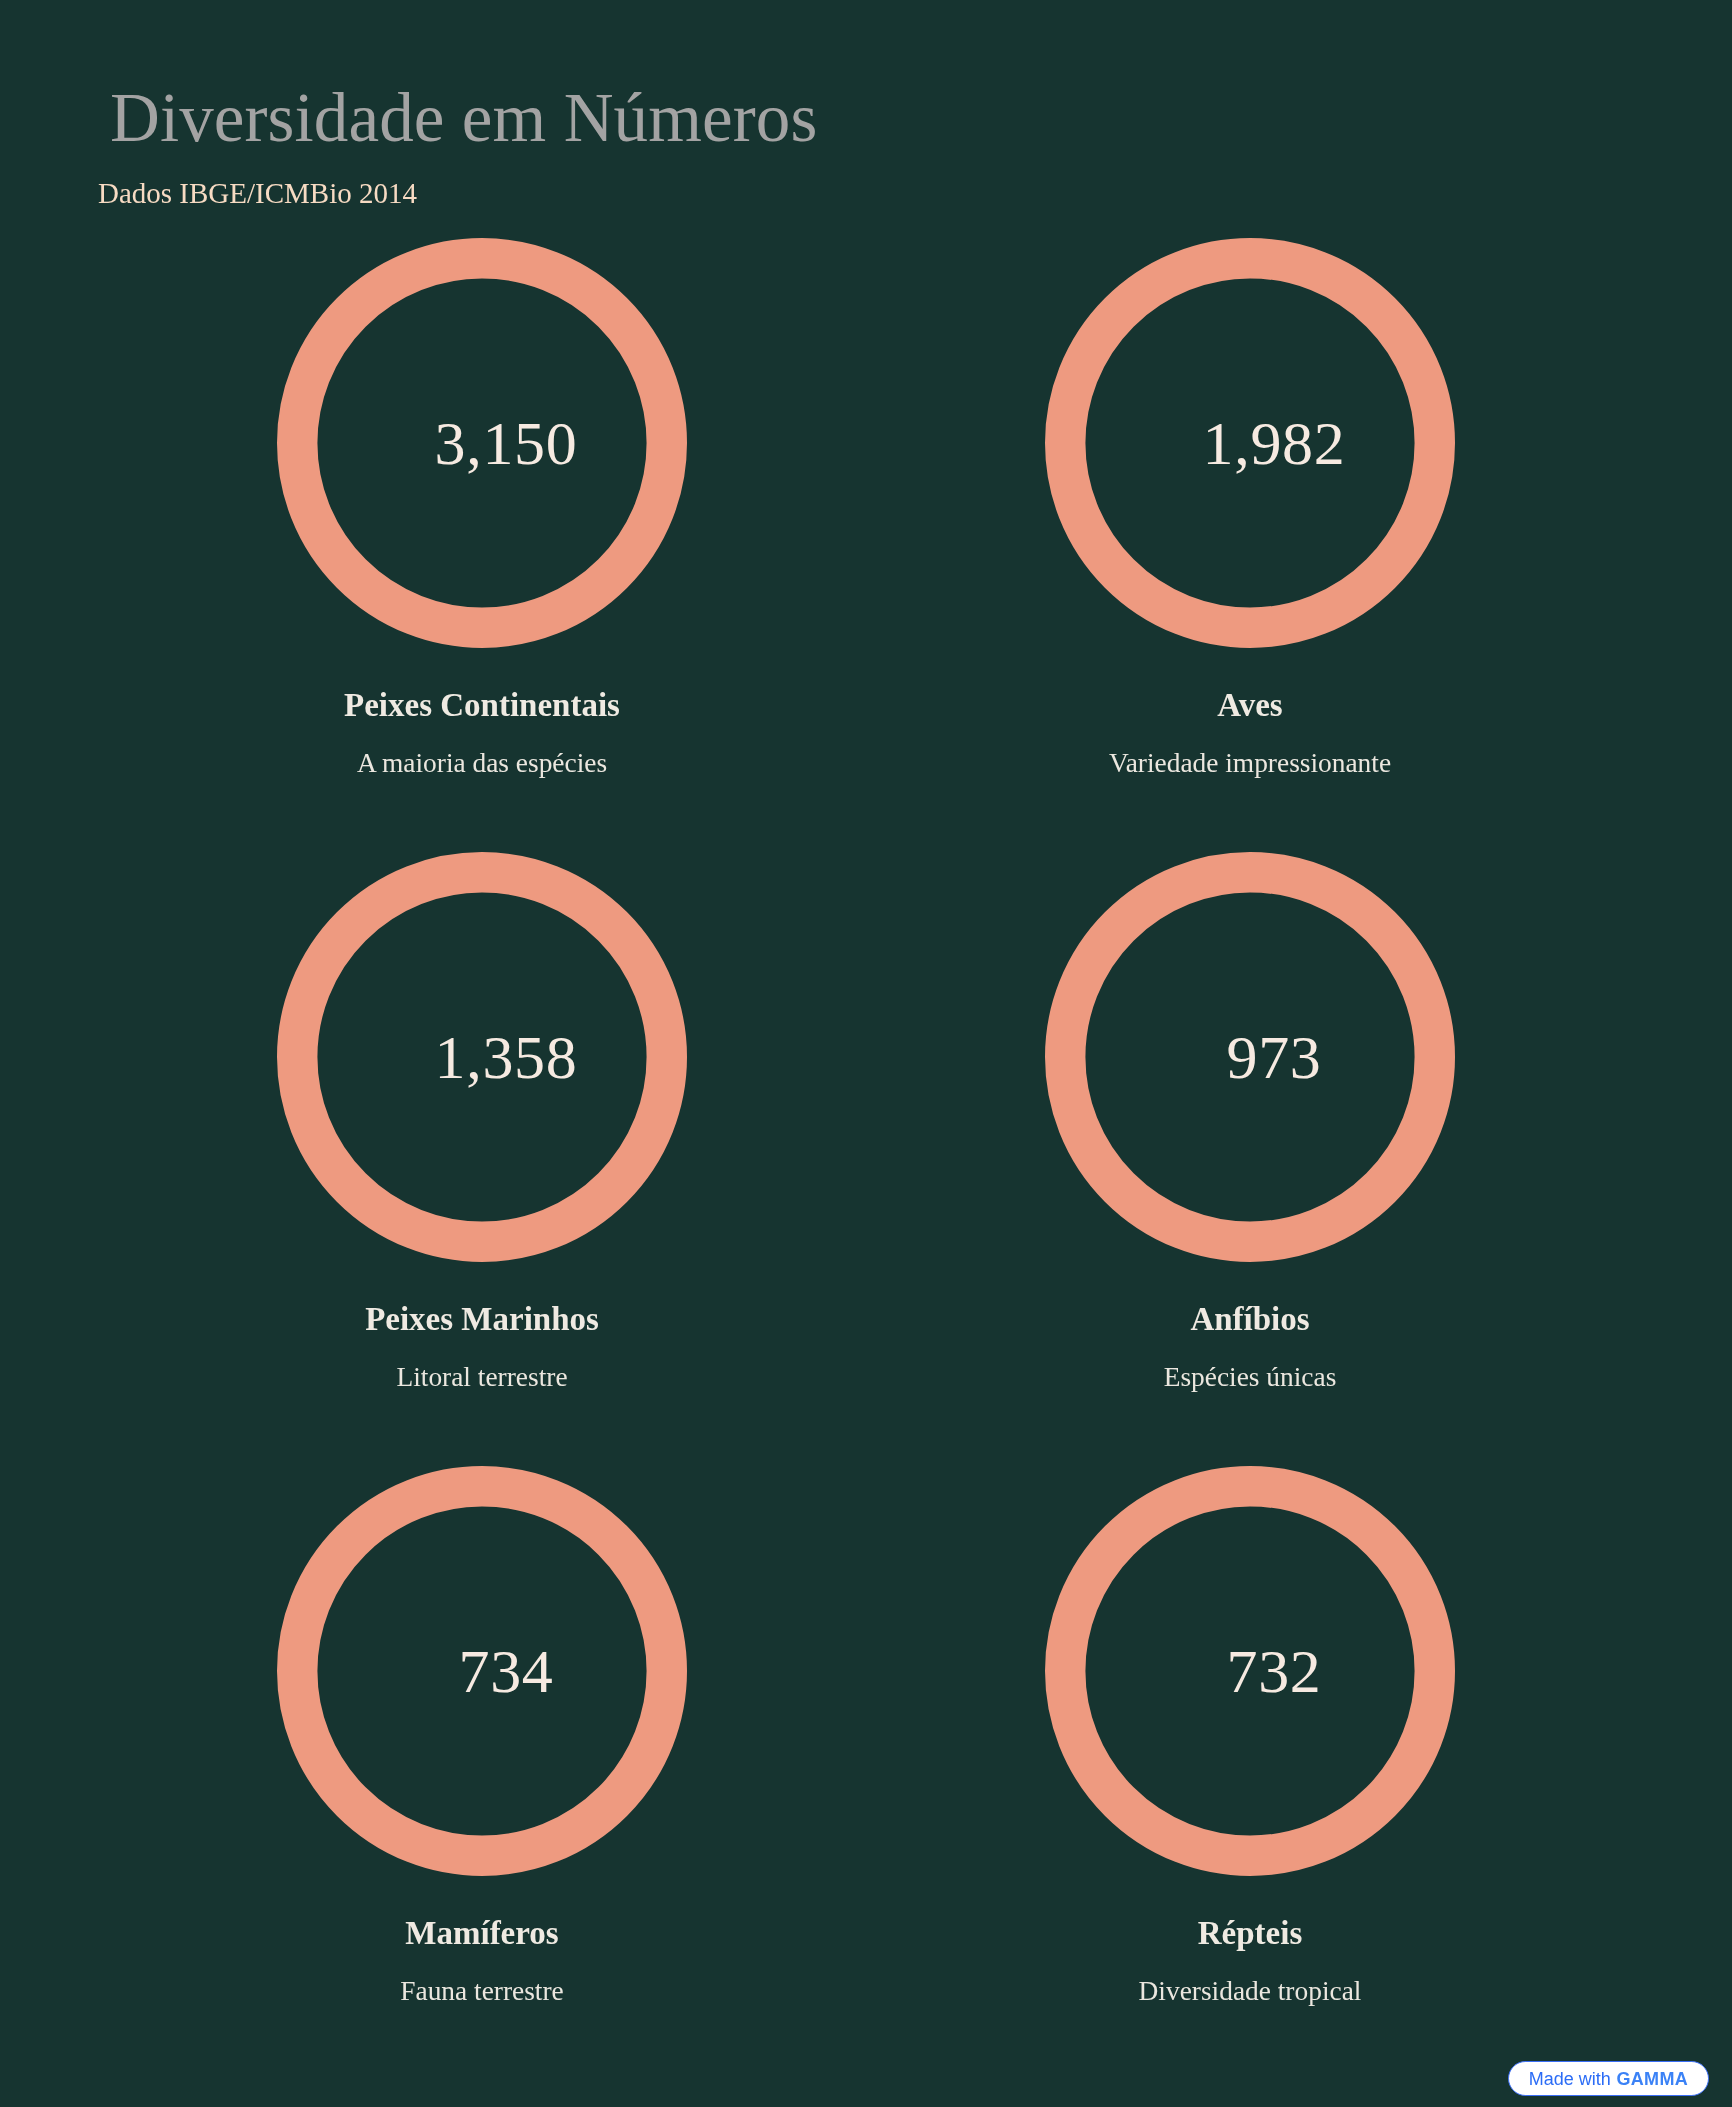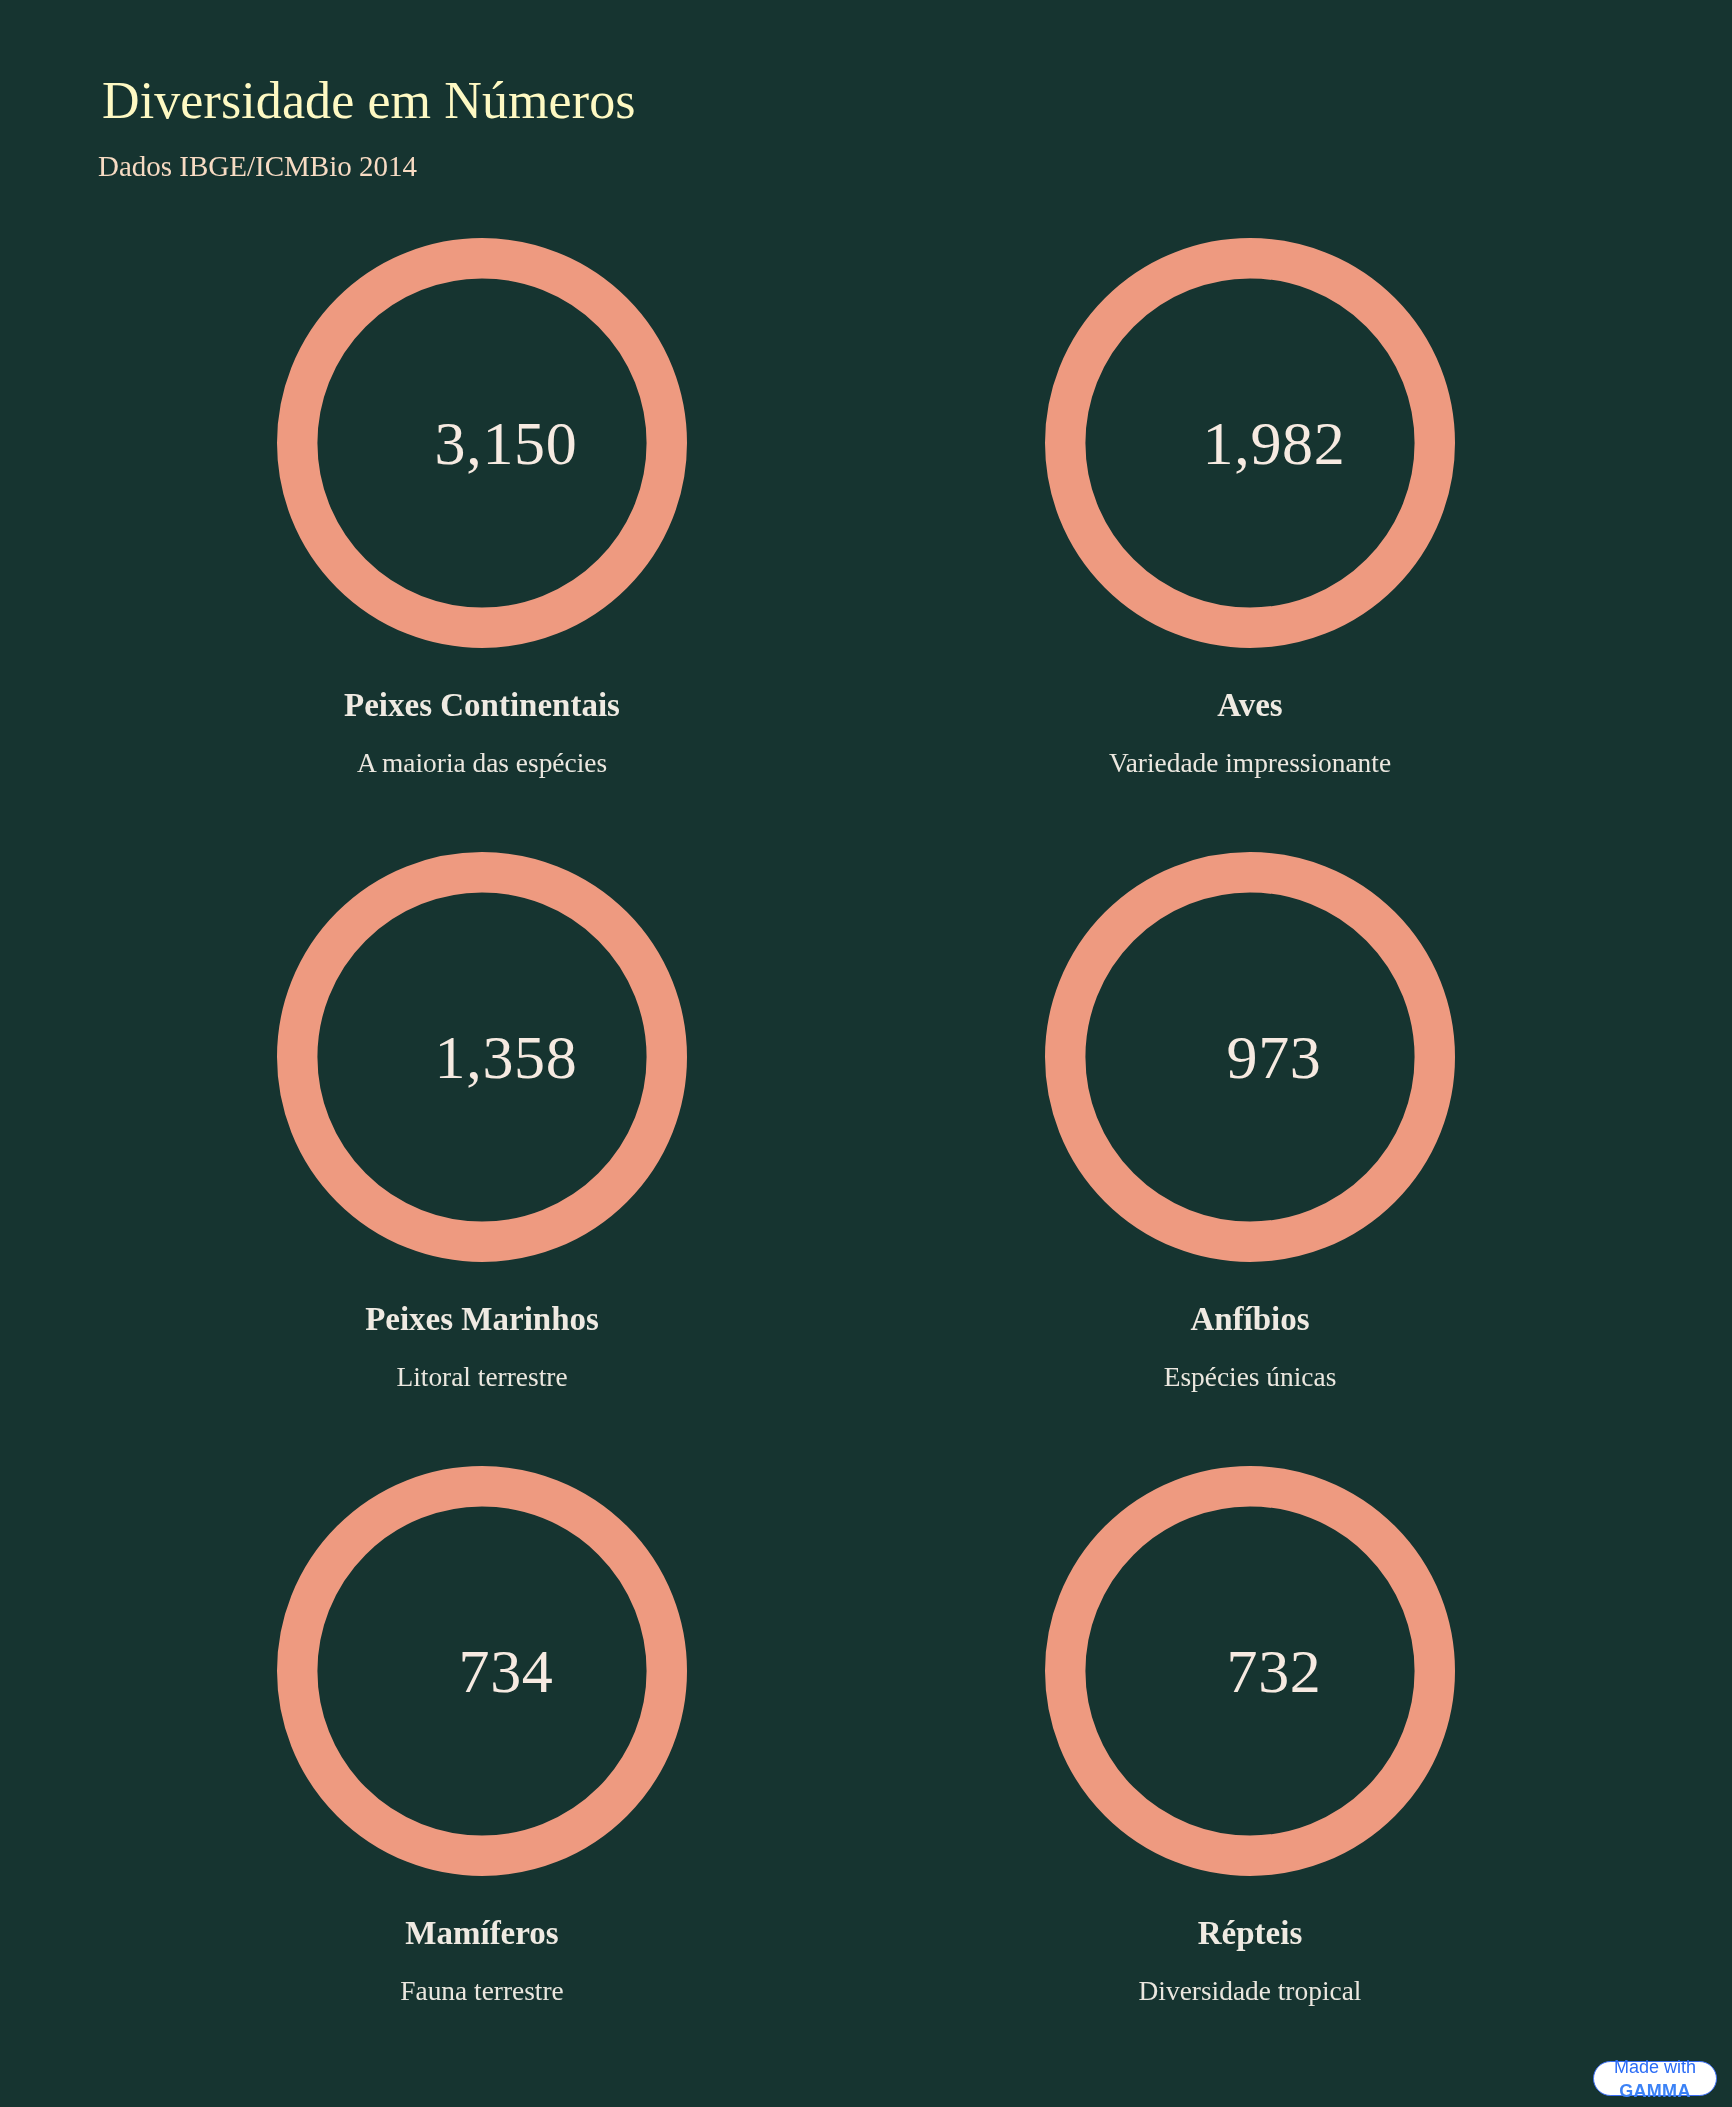--- a/index.html
+++ b/index.html
@@ -26,26 +26,26 @@
 
   
   .header {
     position: absolute;
     left: 98px;
     top: 69px;
     width: 1372px;
   }
   .page-title {
     font-family: "Liberation Serif", "DejaVu Serif", serif;
-    font-size: 52px;
+    font-size: 69px;
     line-height: 1.08;
     font-weight: 400;
-    color: #fef9c3;
+    color: #a3a3a3;
     letter-spacing: 0.1px;
-    margin: 4px;
+    margin: 12px;
     white-space: nowrap;
   }
   .page-subtitle {
     font-family: Liberation Serif, serif;
     font-size: 29px;
     line-height: 1.3;
     font-weight: 400;
     color: #F7DBC3;
     margin: 19px 0 0 0;
     white-space: nowrap;
@@ -116,33 +116,32 @@
     line-height: 1.2;
     font-weight: 400;
     color: #EBE7DF;
     text-align: center;
     white-space: nowrap;
   }
 
   
   .gamma-badge {
     position: absolute;
-    right: 16px;
+    right: 24px;
     bottom: 11.6px;
     height: 35px;
     padding: 13px 20px;
     border-radius: 721px;
     background: #FFFFFF;
     border: 1.4px solid #3B6EF5;
     display: flex;
     align-items: center;
     justify-content: center;
     gap: 5.8px;
     box-sizing: border-box;
-    flex-direction: column;
   }
   .gamma-made {
     font-family: "Liberation Sans", "DejaVu Sans", sans-serif;
     font-size: 18px;
     font-weight: 400;
     color: #2B6CF6;
     line-height: 1;
   }
   .gamma-word {
     font-family: "Liberation Sans", "DejaVu Sans", sans-serif;

